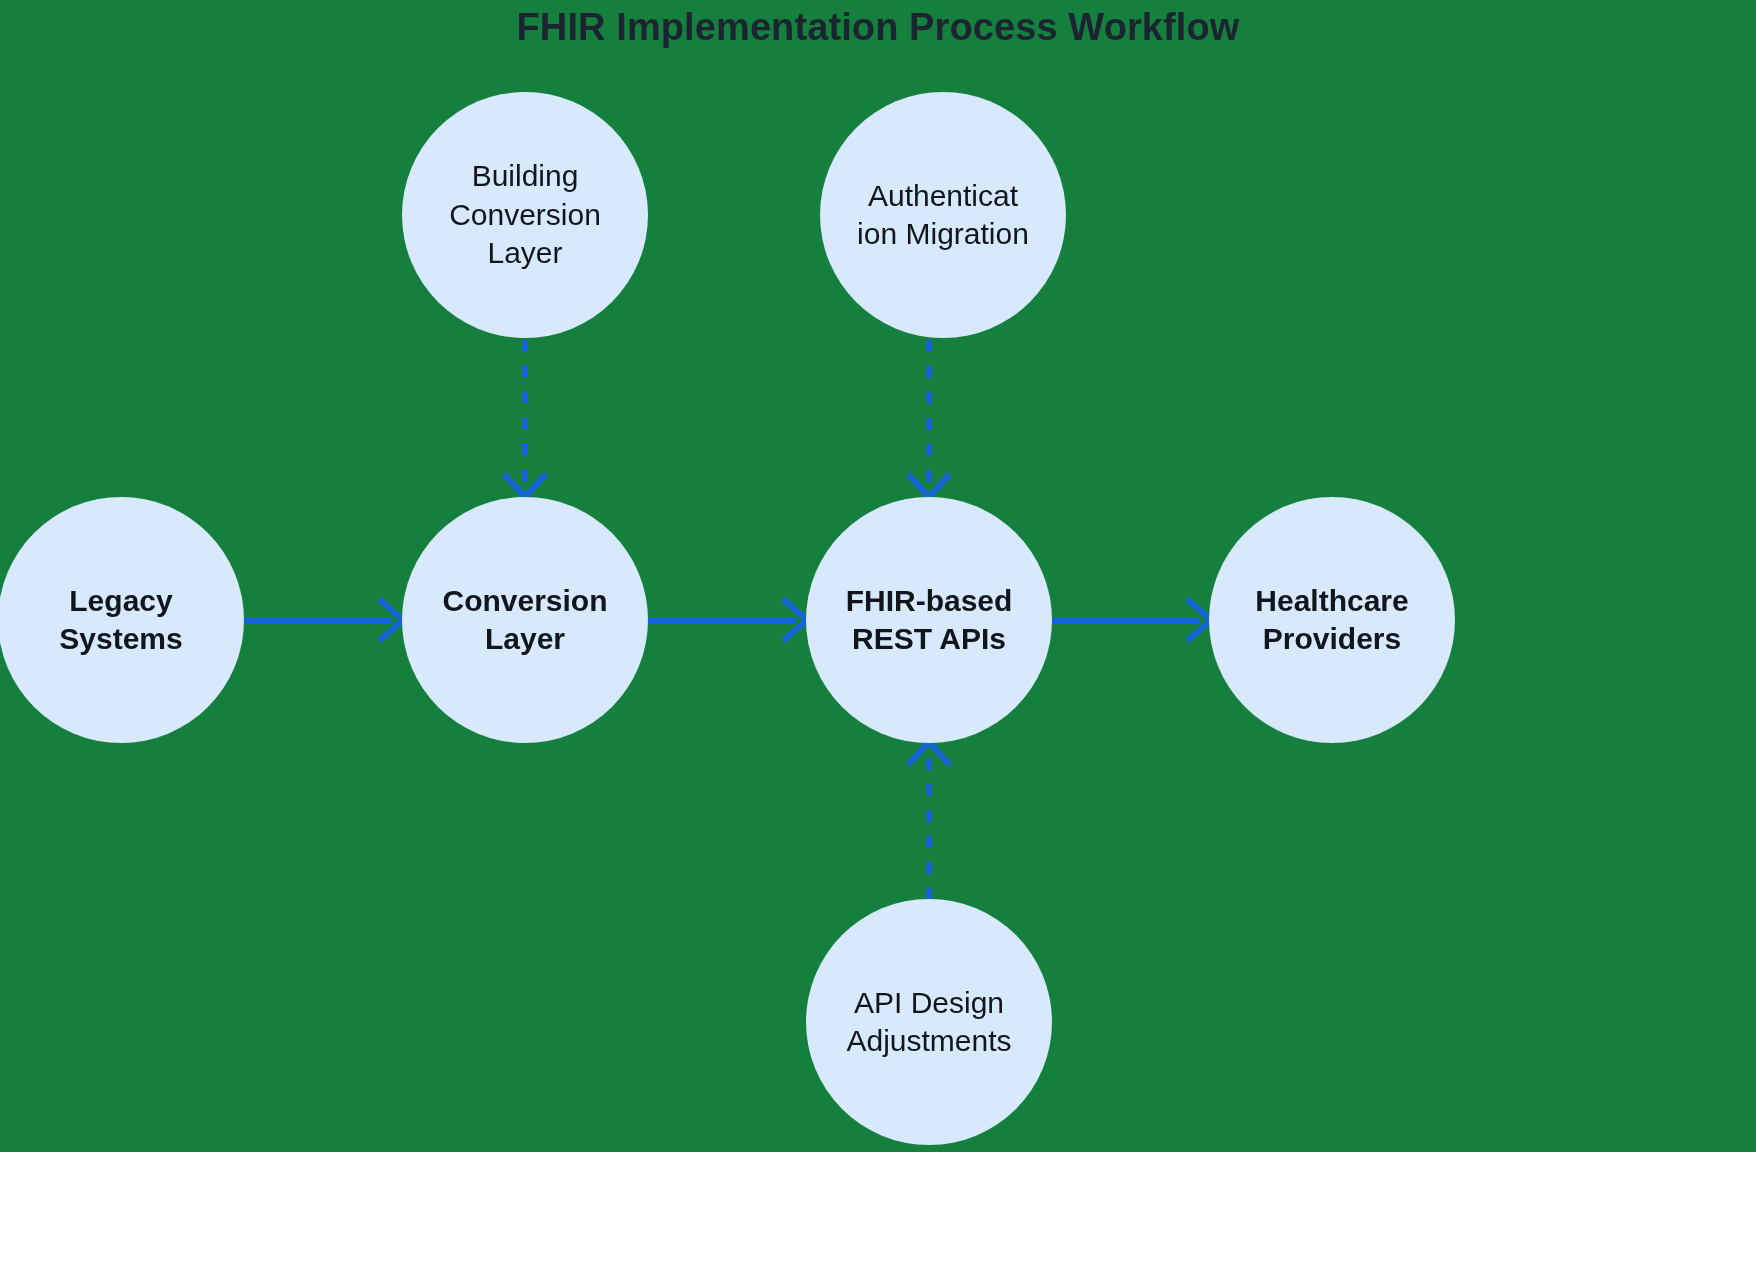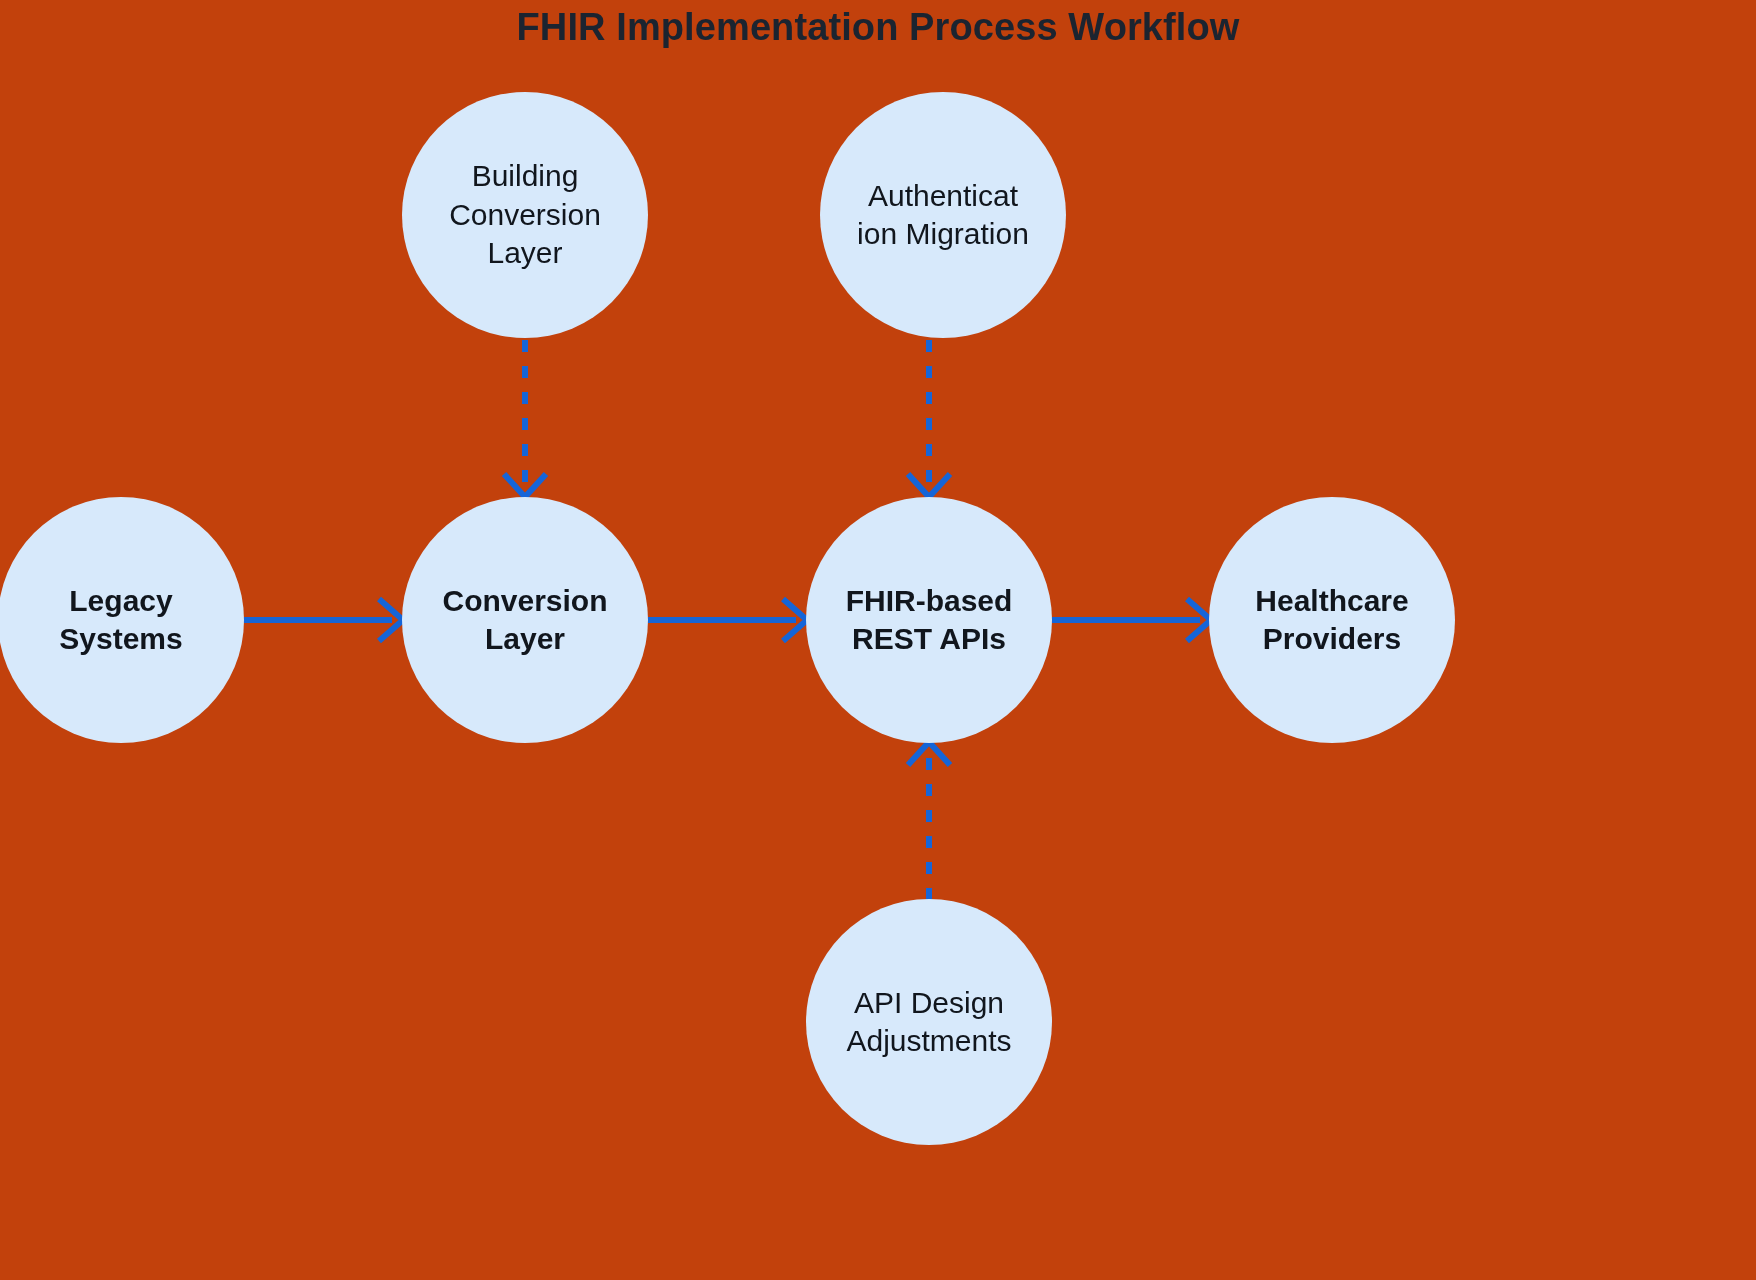--- a/index.html
+++ b/index.html
@@ -10,22 +10,22 @@
   }
   body {
     width: 1756px;
     height: 1280px;
     font-family: "Liberation Sans", "DejaVu Sans", sans-serif;
     overflow: hidden;
   }
   #canvas {
     position: relative;
     width: 1756px;
-    height: 1280px;
-    background: #c2410c;
+    height: 1152px;
+    background: #15803d;
   }
   #diagram-svg {
     position: absolute;
     left: 0;
     top: 0;
     width: 1756px;
     height: 1280px;
   }
   .diagram-title {
     position: absolute;

